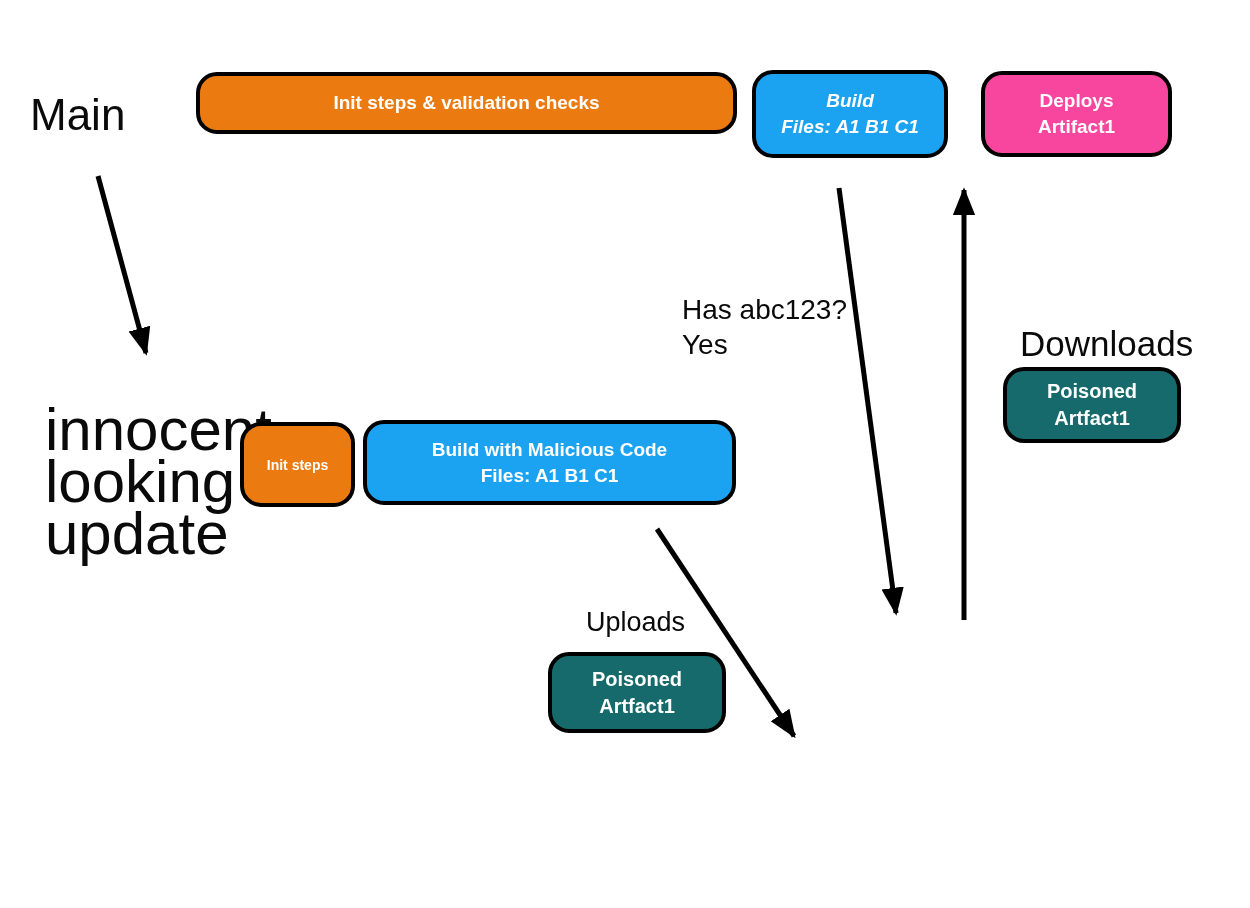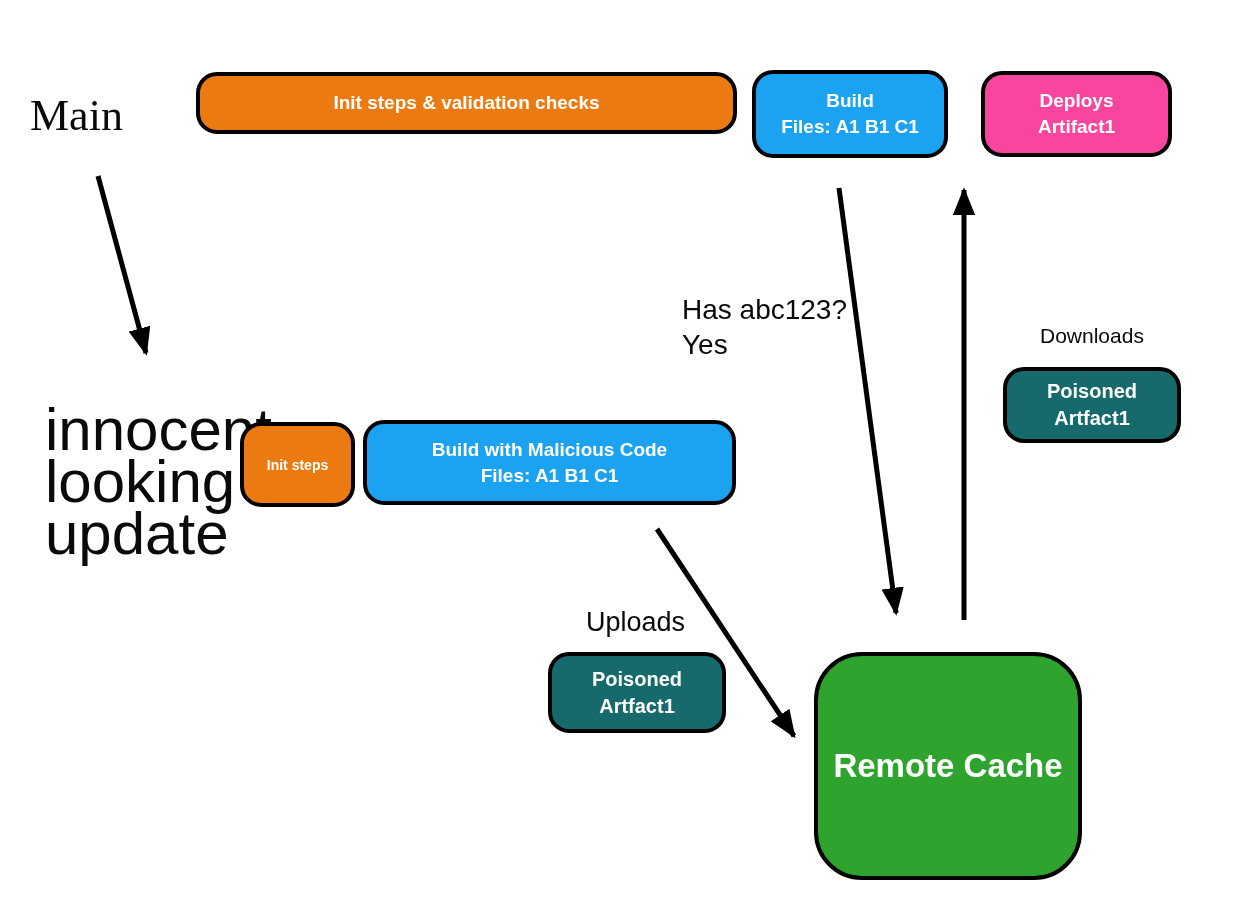--- a/index.html
+++ b/index.html
@@ -34,32 +34,32 @@
     text-align: center;
     white-space: pre-line;
   }
   .label {
     position: absolute;
     color: #0a0a0a;
     white-space: pre-line;
   }
   
   .n-initval   { left:196px;  top:72px;  width:541px; height:62px;  background:var(--orange); font-size:19px; }
-  .n-build     { left:752px;  top:70px;  width:196px; height:88px;  background:var(--blue);   font-size:19px; line-height:26px; }
+  .n-build     { left:752px;  top:70px;  width:196px; height:88px;  background:var(--blue);   font-size:19px; line-height:26px;font-style:italic; }
   .n-deploys   { left:981px;  top:71px;  width:191px; height:86px;  background:var(--pink);   font-size:19px; line-height:26px; }
   .n-initsteps { left:240px;  top:422px; width:115px; height:85px;  background:var(--orange); font-size:14px; }
   .n-malicious { left:363px;  top:420px; width:373px; height:85px;  background:var(--blue);   font-size:19px; line-height:26px; }
   .n-poison-up { left:548px;  top:652px; width:178px; height:81px;  background:var(--teal);   font-size:20px; line-height:27px; }
   .n-poison-dl { left:1003px; top:367px; width:178px; height:76px;  background:var(--teal);   font-size:20px; line-height:27px; }
   .n-cache     { left:814px;  top:652px; width:268px; height:228px; background:var(--green);  font-size:33px; border-radius:48px; }
   
-  .l-main      { left:30px;   top:90px;  font-size:44px;font-family:Liberation Serif, serif; }
+  .l-main      { left:30px;   top:90px;  font-size:44px; }
   .l-innocent  { left:45px;   top:404px; font-size:60px; line-height:52px; }
   .l-hash      { left:682px;  top:292px; font-size:28px; line-height:35px; }
-  .l-downloads { left:1020px; top:324px; font-size:21px;margin-left:20px; }
+  .l-downloads { left:1020px; top:324px; font-size:35px; }
   .l-uploads   { left:586px;  top:607px; font-size:27px; }
 </style>
 </head>
 <body>
 
 <div class="canvas">
 
   <svg class="arrow-layer" viewBox="0 0 1250 908">
     <defs>
       <marker id="ah" viewBox="0 0 10 10" refX="9" refY="5" markerWidth="5.6" markerHeight="5.6" orient="auto">
@@ -97,15 +97,14 @@
 
   <div class="node n-malicious">Build with Malicious Code
 Files: A1 B1 C1</div>
 
   <div class="node n-poison-up">Poisoned
 Artfact1</div>
 
   <div class="node n-poison-dl">Poisoned
 Artfact1</div>
 
-  <div class="node n-cache">Remote Cache</div>
 
 </div>
 
 </body></html>

